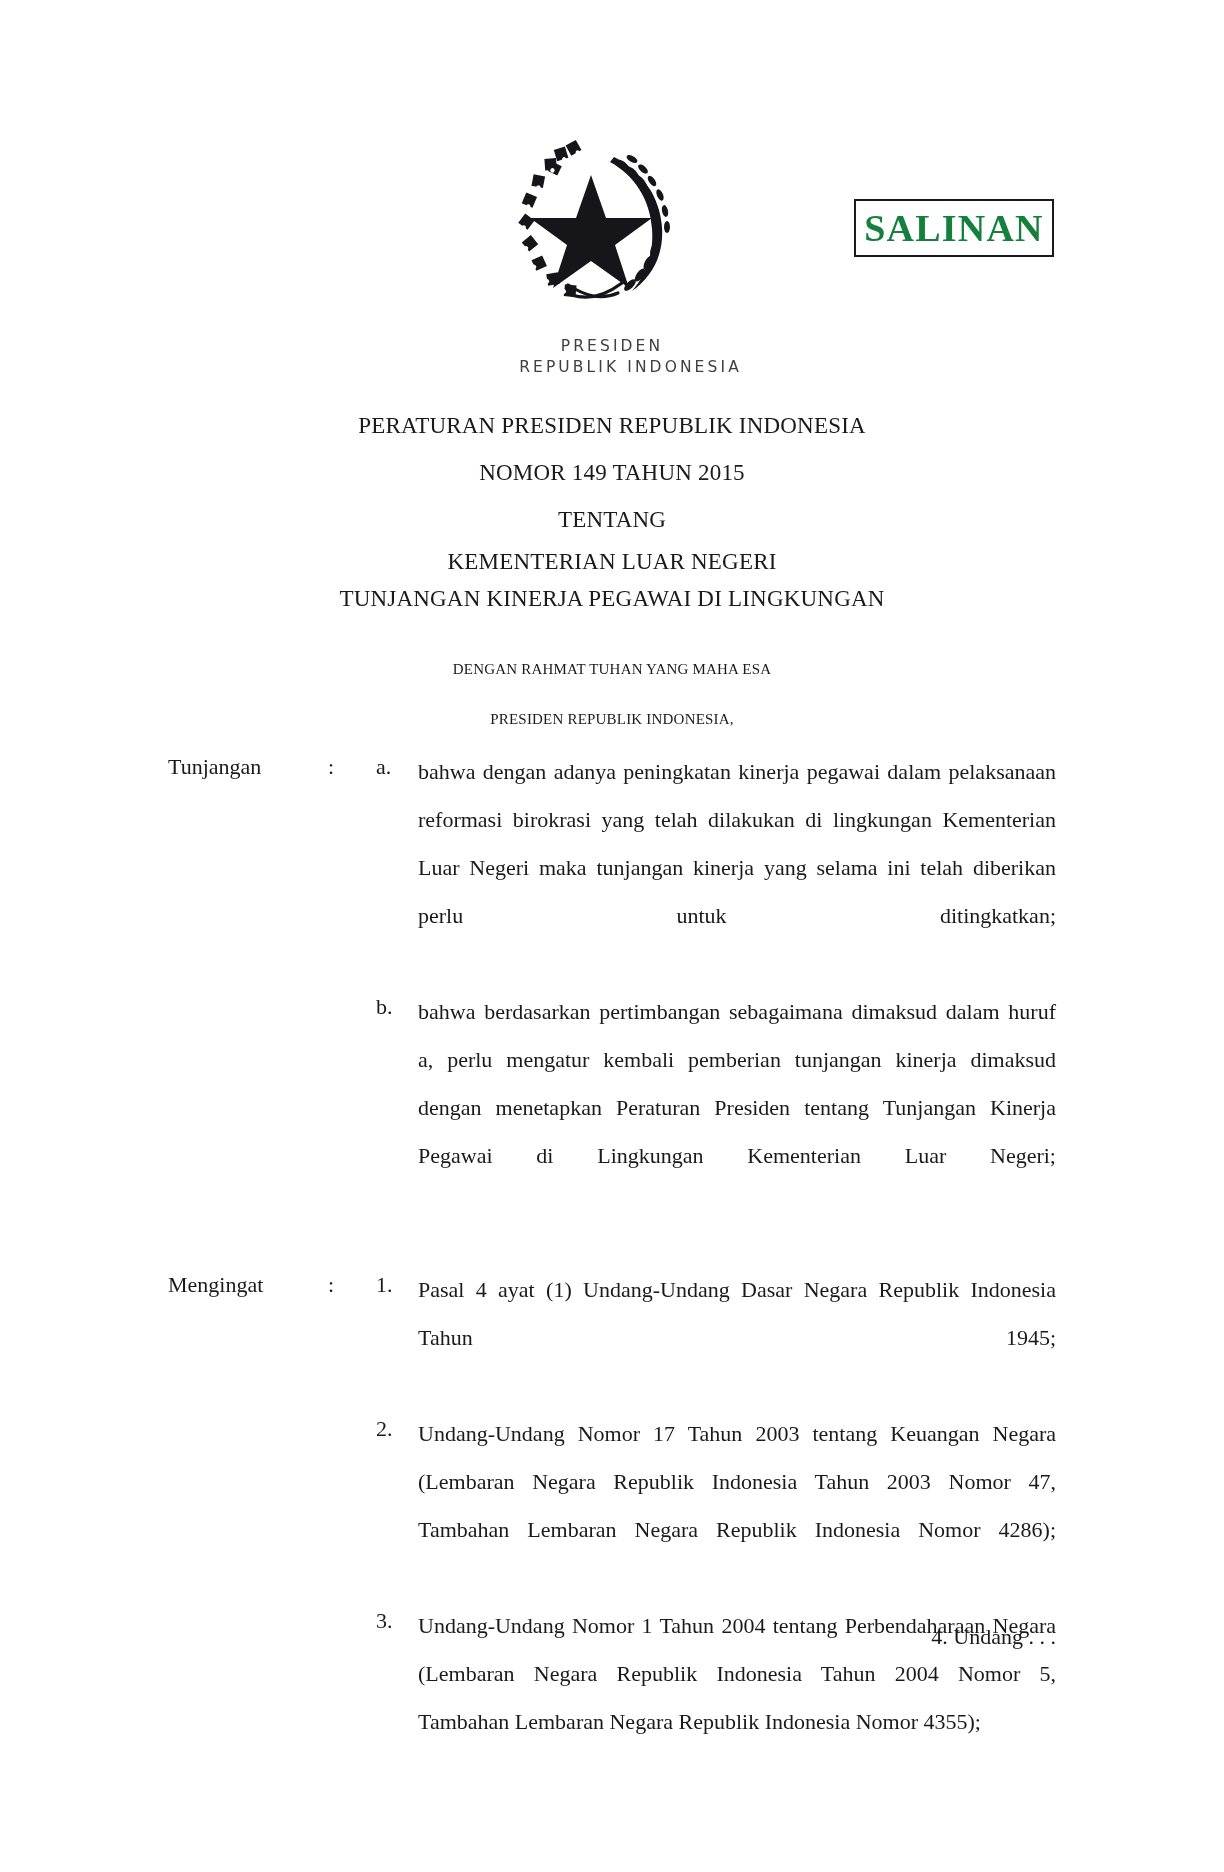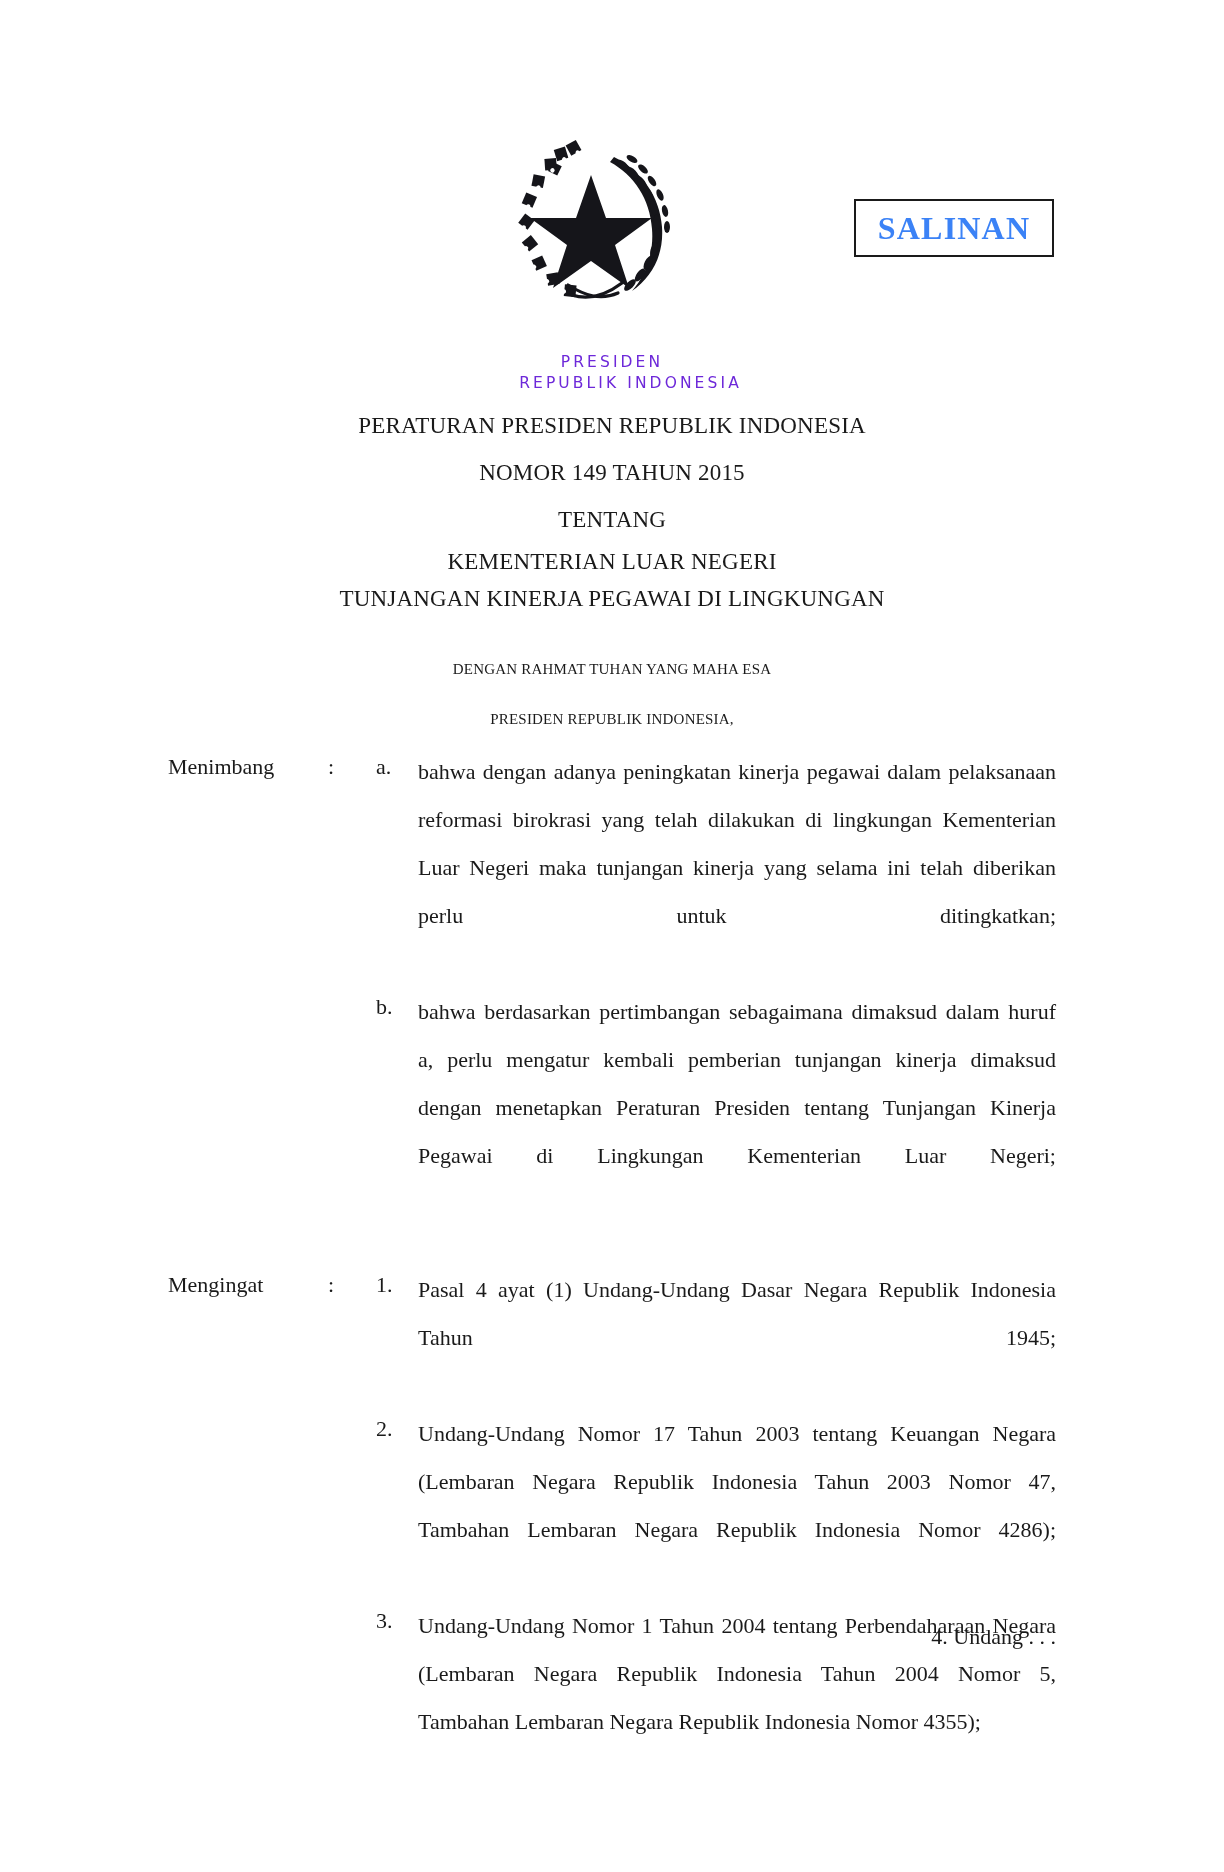--- a/index.html
+++ b/index.html
@@ -48,38 +48,37 @@
     height: 58px;
     border: 2px solid #1a1a1a;
     box-sizing: border-box;
     display: flex;
     align-items: center;
     justify-content: center;
   }
   .salinan-box span {
     font-family: "Liberation Serif", "DejaVu Serif", serif;
     font-weight: bold;
-    font-size: 32px;
+    font-size: 38px;
     letter-spacing: 1.2px;
-    color: #3b82f6;
+    color: #15803d;
   }
 
   .presiden-caption {
     position: absolute;
     left: 0;
     top: 336px;
     width: 1224px;
     text-align: center;
     font-family: "DejaVu Sans", "Liberation Sans", sans-serif;
     font-size: 15.5px;
     line-height: 21px;
     letter-spacing: 3.1px;
-    color: #6d28d9;
+    color: #404040;
     font-weight: 400;
-    margin-top: 16px;
   }
   .presiden-caption .l2 { letter-spacing: 3.1px; padding-left: 37px; }
 
   
   .title-block {
     position: absolute;
     left: 162px;
     top: 402px;
     width: 900px;
     text-align: center;
@@ -280,21 +279,21 @@
   </div>
 
   <div class="decree-block">
     <div class="decree-line">DENGAN RAHMAT TUHAN YANG MAHA ESA</div>
     <div class="decree-line">PRESIDEN REPUBLIK INDONESIA,</div>
   </div>
 
   <div class="body-block">
 
     <div class="clause">
-      <div class="clause-label">Menimbang</div>
+      <div class="clause-label">Tunjangan</div>
       <div class="clause-colon">:</div>
       <div class="clause-items">
         <div class="item">
           <div class="item-marker">a.</div>
           <div class="item-text">bahwa dengan adanya peningkatan kinerja pegawai dalam pelaksanaan reformasi birokrasi yang telah dilakukan di lingkungan Kementerian Luar Negeri maka tunjangan kinerja yang selama ini telah diberikan perlu untuk ditingkatkan;</div>
         </div>
         <div class="item">
           <div class="item-marker">b.</div>
           <div class="item-text">bahwa berdasarkan pertimbangan sebagaimana dimaksud dalam huruf a, perlu mengatur kembali pemberian tunjangan kinerja dimaksud dengan menetapkan Peraturan Presiden tentang Tunjangan Kinerja Pegawai di Lingkungan Kementerian Luar Negeri;</div>
         </div>

